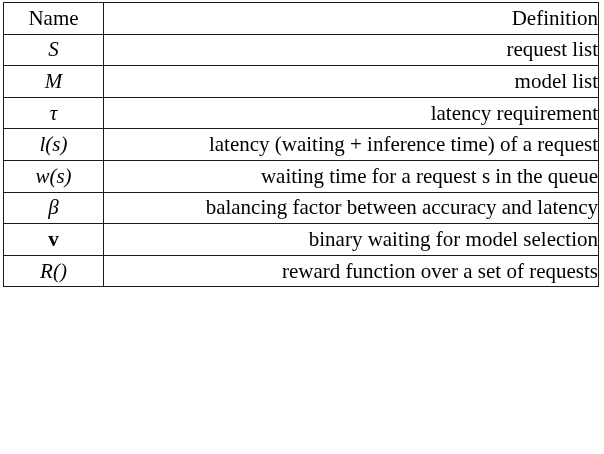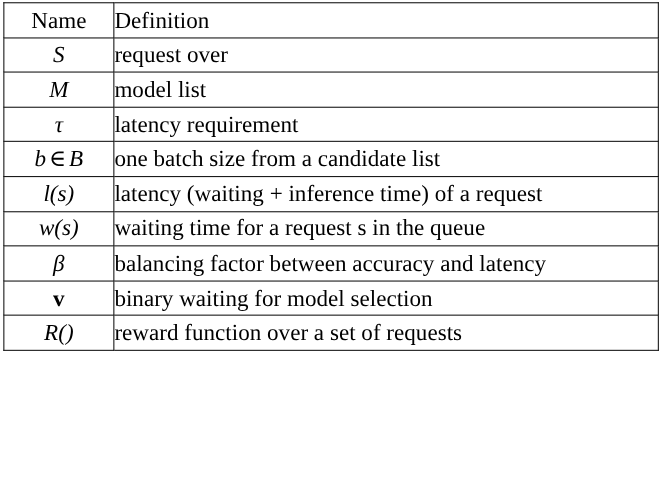--- a/index.html
+++ b/index.html
@@ -28,21 +28,21 @@
     border: 1px solid #1a1a1a;
     padding: 0;
     height: 30.6px;
     vertical-align: middle;
     font-size: 21px;
     line-height: 1.0;
     white-space: nowrap;
   }
 
   .col-name { width: 99px; text-align: center; margin-top: 44px; }
-  .col-def  { width: 494px; text-align: left; padding-left: 11px; }
+  .col-def  { width: 494px; text-align: right; padding-left: 11px; }
 
   
   .mi { font-style: italic; font-family: "Liberation Serif", "DejaVu Serif", serif; }
   .mup { font-style: normal; }
   .mbold { font-weight: bold; font-style: normal; }
   .msub {
     font-style: italic;
     font-size: 0.68em;
     vertical-align: -0.28em;
     letter-spacing: 0.01em;
@@ -64,37 +64,33 @@
       <td class="col-name">
         <span>Name</span>
       </td>
       <td class="col-def">
         <span>Definition</span>
       </td>
     </tr>
 
     <tr>
       <td class="col-name"><span class="mi">S</span></td>
-      <td class="col-def"><span>request over</span></td>
+      <td class="col-def"><span>request list</span></td>
     </tr>
 
     <tr>
       <td class="col-name"><span class="mi">M</span></td>
       <td class="col-def"><span>model list</span></td>
     </tr>
 
     <tr>
       <td class="col-name"><span class="mi">τ</span></td>
       <td class="col-def"><span>latency requirement</span></td>
     </tr>
 
-    <tr>
-      <td class="col-name"><span class="mi">b<span class="mop">∈</span>B</span></td>
-      <td class="col-def"><span>one batch size from a candidate list</span></td>
-    </tr>
 
 
 
 
 
 
     <tr>
       <td class="col-name"><span class="mi">l(s)</span></td>
       <td class="col-def"><span>latency (waiting + inference time) of a request</span></td>
     </tr>

